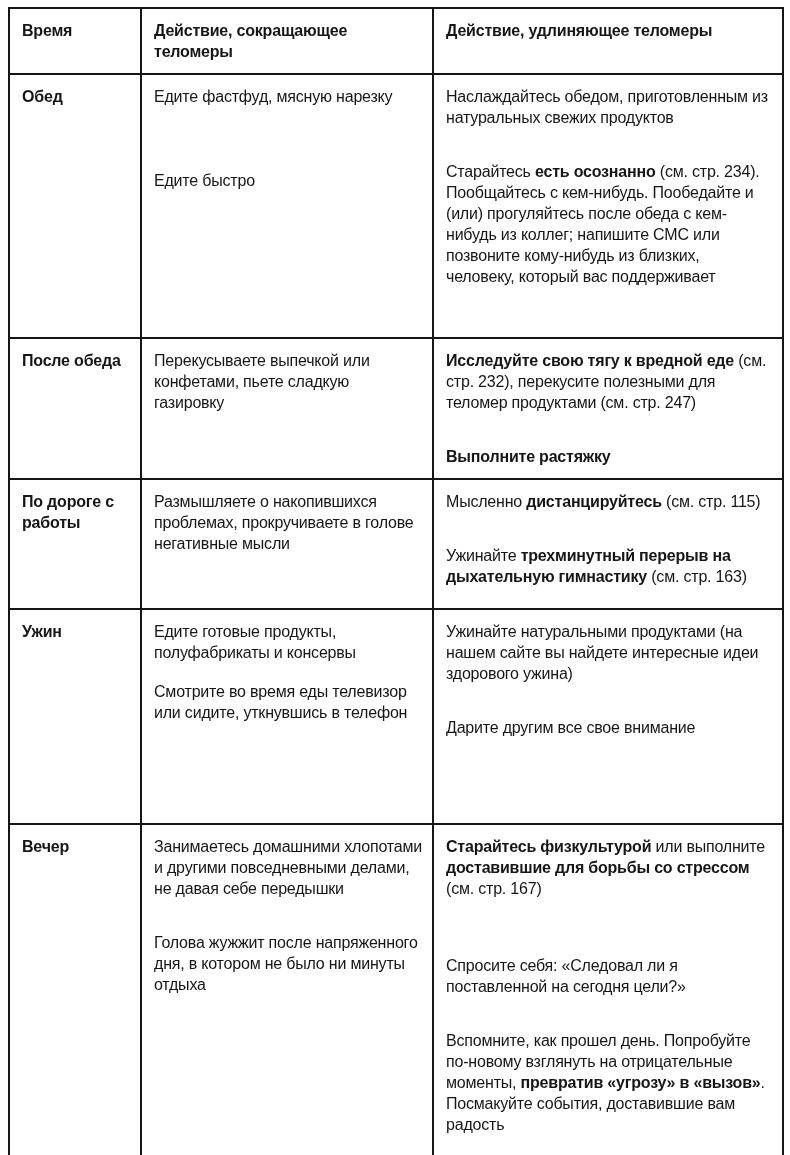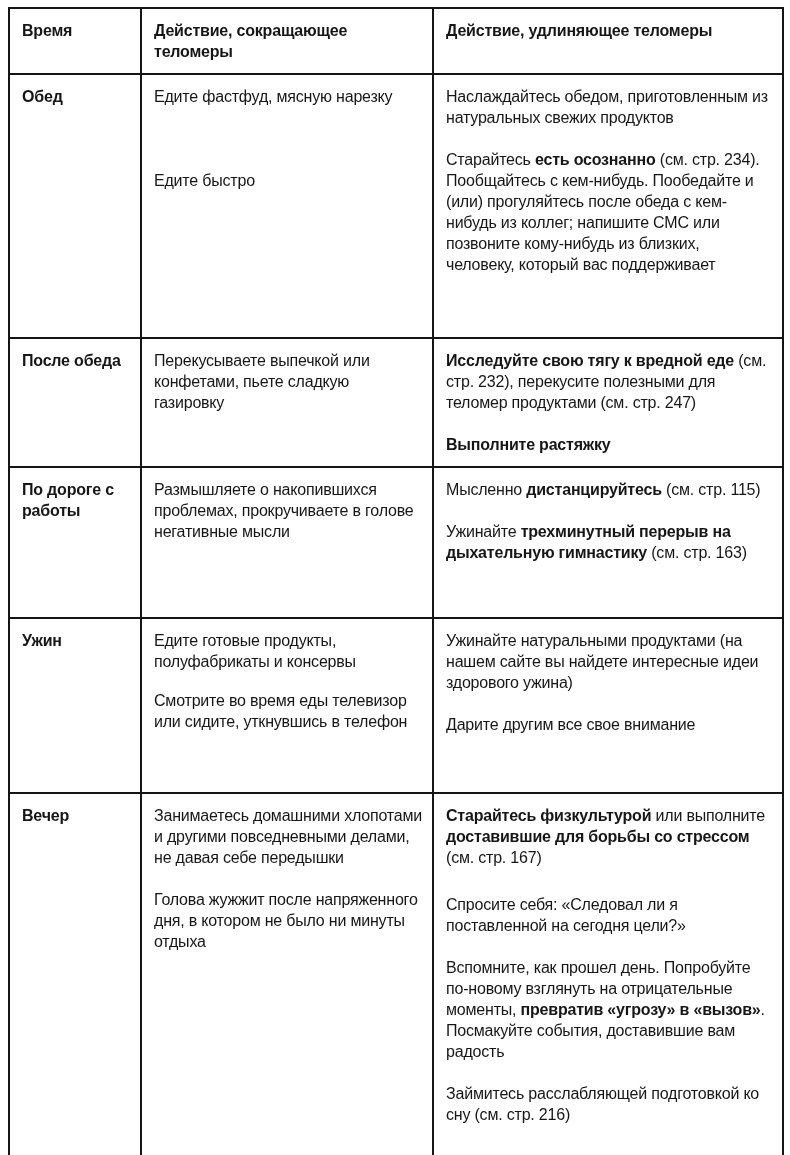--- a/index.html
+++ b/index.html
@@ -22,27 +22,27 @@
     border: 2px solid #151515;
     vertical-align: top;
     text-align: left;
     padding: 11px 10px 11px 12px;
     font-size: 16px;
     line-height: 21px;
     letter-spacing: -0.2px;
   }
   th { font-weight: bold; }
   td.time { font-weight: bold; }
-  .cell p + p { margin-top: 21px; }
+  .cell p + p { margin-top: 33px; }
   .b { font-weight: bold; }
   thead tr { height: 62px; }
   tbody tr:nth-child(1) { height: 264px; }
   tbody tr:nth-child(2) { height: 118px; }
-  tbody tr:nth-child(3) { height: 151px; }
-  tbody tr:nth-child(4) { height: 175px; }
+  tbody tr:nth-child(3) { height: 130px; }
+  tbody tr:nth-child(4) { height: 215px; }
   tbody tr:nth-child(5) { height: 416px; }
 </style>
 </head>
 <body>
 
 <div class="page">
   <table class="tlm">
     <colgroup>
       <col class="c1">
       <col class="c2">
@@ -103,20 +103,20 @@
   </tr>
 
   <tr>
     <td class="time cell">Вечер</td>
     <td class="cell">
             <p><span>Занимаетесь домашними хлопотами и другими повседневными делами, не давая себе передышки</span></p>
             <p><span>Голова жужжит после напряженного дня, в котором не было ни минуты отдыха</span></p>
           </td>
     <td class="cell">
             <p><span class="b">Старайтесь физкультурой</span><span> или выполните </span><span class="b">доставившие для борьбы со стрессом</span><span> (см. стр. 167)</span></p>
-            <p style="margin-top: 26px;"><span>Спросите себя: «Следовал ли я поставленной на сегодня цели?»</span></p>
+            <p style="margin-top: 56px;"><span>Спросите себя: «Следовал ли я поставленной на сегодня цели?»</span></p>
             <p><span>Вспомните, как прошел день. Попробуйте по-новому взглянуть на отрицательные моменты, </span><span class="b">превратив «угрозу» в «вызов»</span><span>. Посмакуйте события, доставившие вам радость</span></p>
             <p><span>Займитесь расслабляющей подготовкой ко сну (см. стр. 216)</span></p>
           </td>
   </tr>
 </tbody>
   </table>
 </div>
 
 </body></html>

